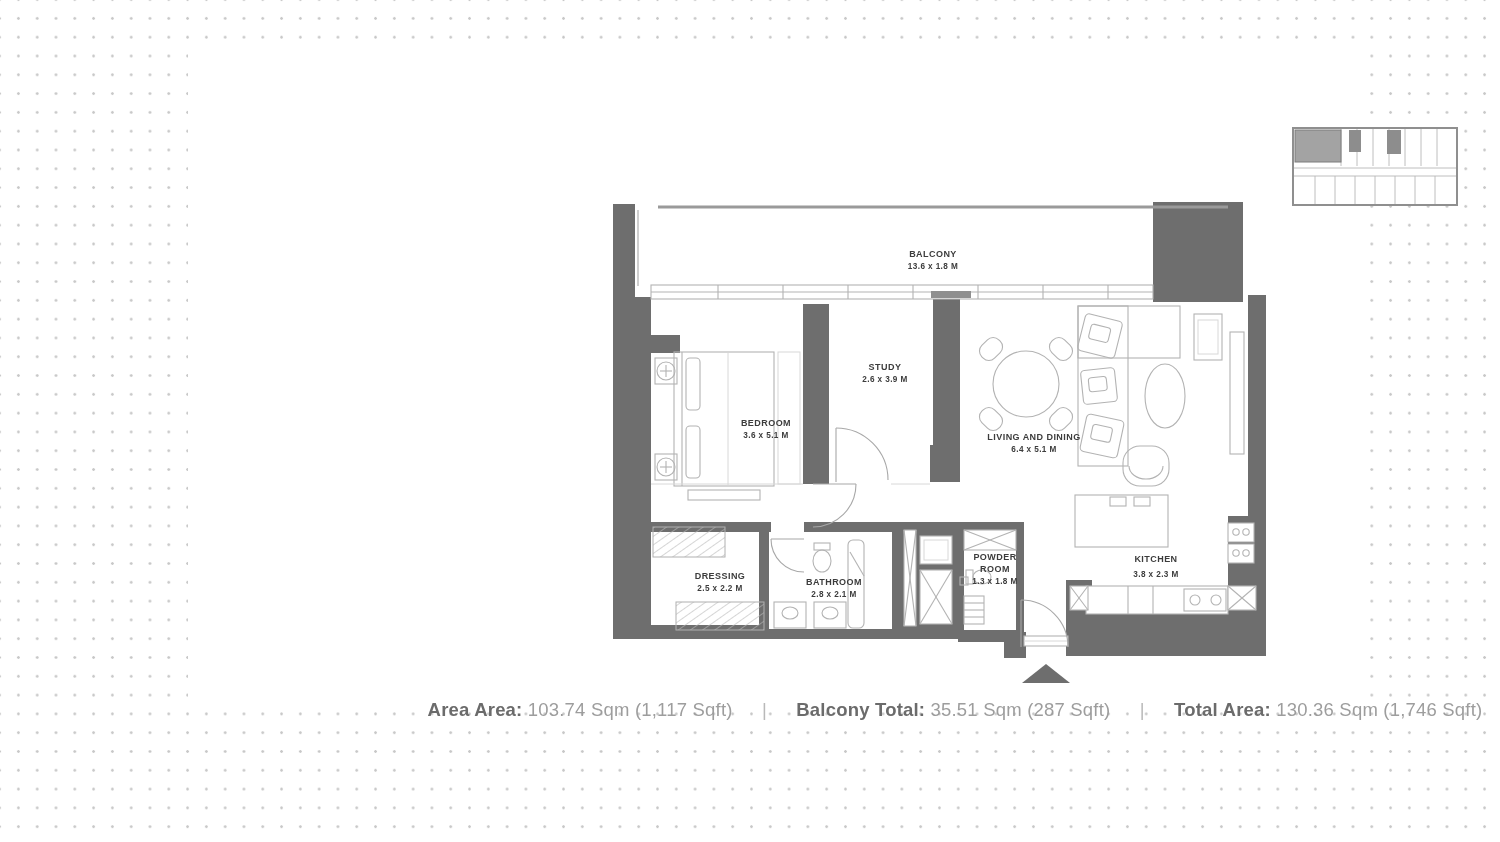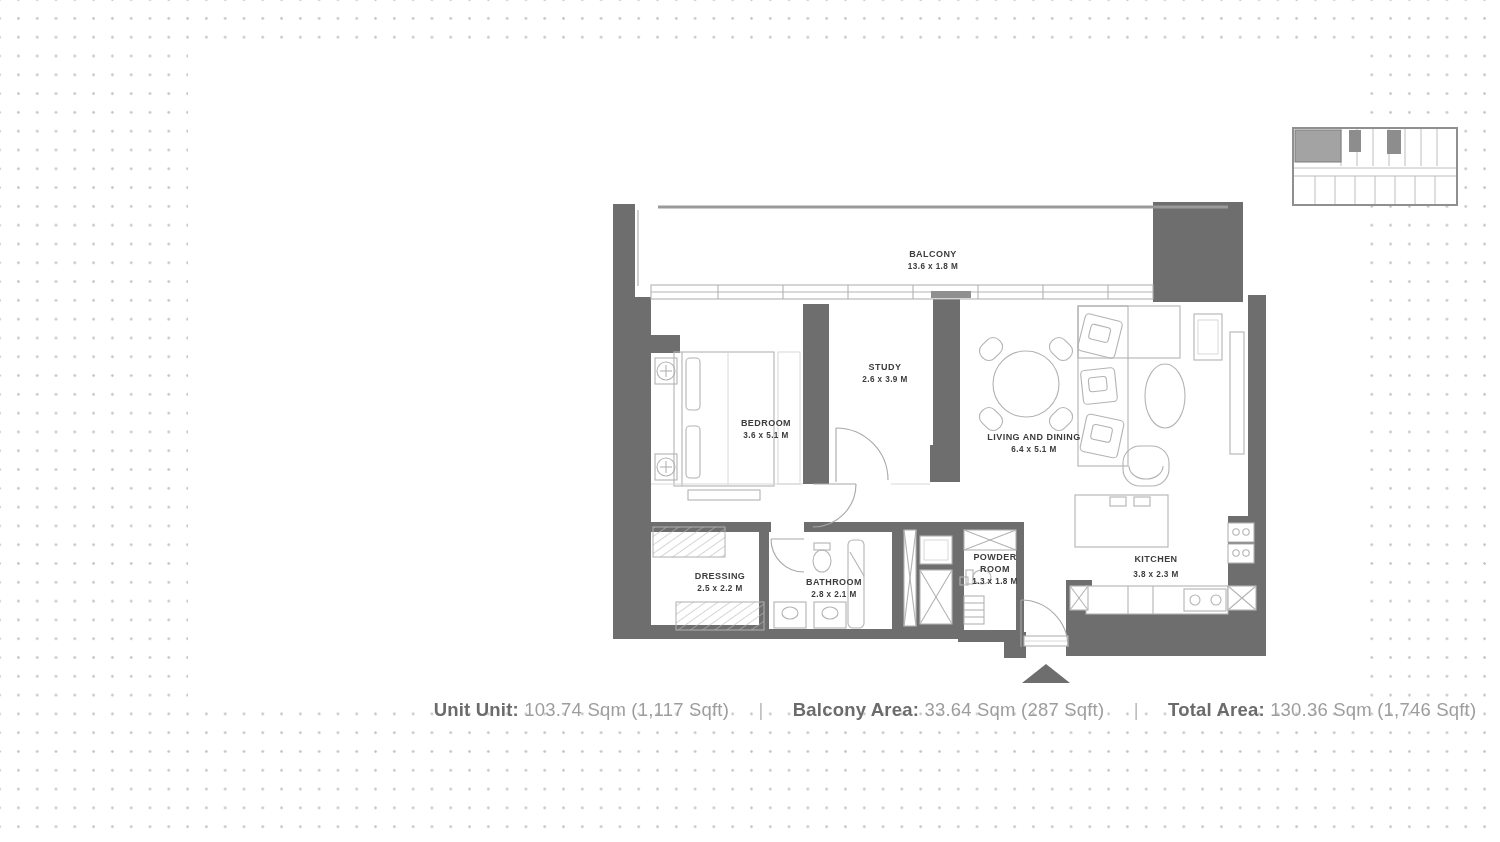--- a/index.html
+++ b/index.html
@@ -268,23 +268,23 @@
       <text class="rdims" x="226" y="397">2.8 x 2.1 M</text>
       <text class="rlabel" x="387" y="360">POWDER</text>
       <text class="rlabel" x="387" y="372">ROOM</text>
       <text class="rdims" x="387" y="384">1.3 x 1.8 M</text>
       <text class="rlabel" x="548" y="362">KITCHEN</text>
       <text class="rdims" x="548" y="377">3.8 x 2.3 M</text>
     </g>
   </svg>
 
   <div class="footer">
-    <span class="flabel">Unit Unit:</span>
+    <span class="flabel">Area Area:</span>
     <span class="fvalue">103.74 Sqm (1,117 Sqft)</span>
     <span class="sep">|</span>
-    <span class="flabel">Balcony Area:</span>
-    <span class="fvalue">33.64 Sqm (287 Sqft)</span>
+    <span class="flabel">Balcony Total:</span>
+    <span class="fvalue">35.51 Sqm (287 Sqft)</span>
     <span class="sep">|</span>
     <span class="flabel">Total Area:</span>
     <span class="fvalue">130.36 Sqm (1,746 Sqft)</span>
   </div>
 
 </div>
 
 </body></html>

